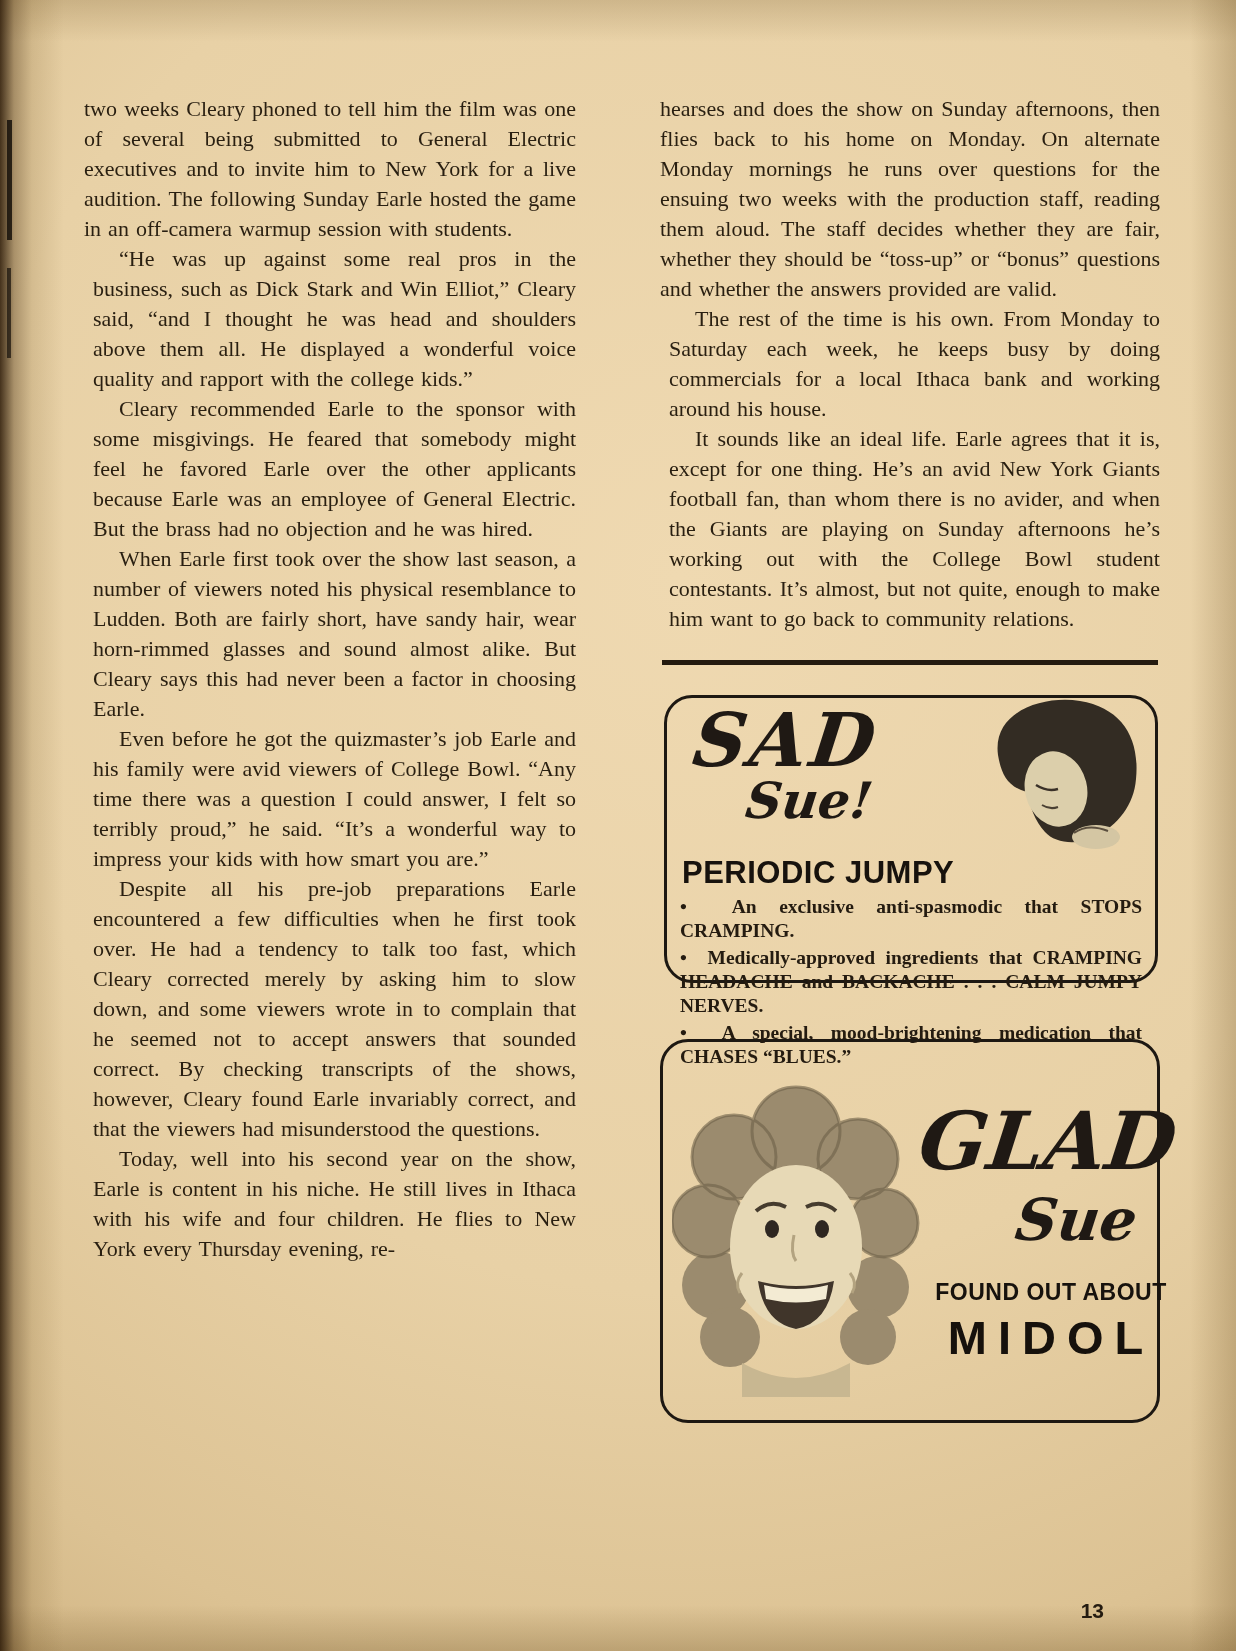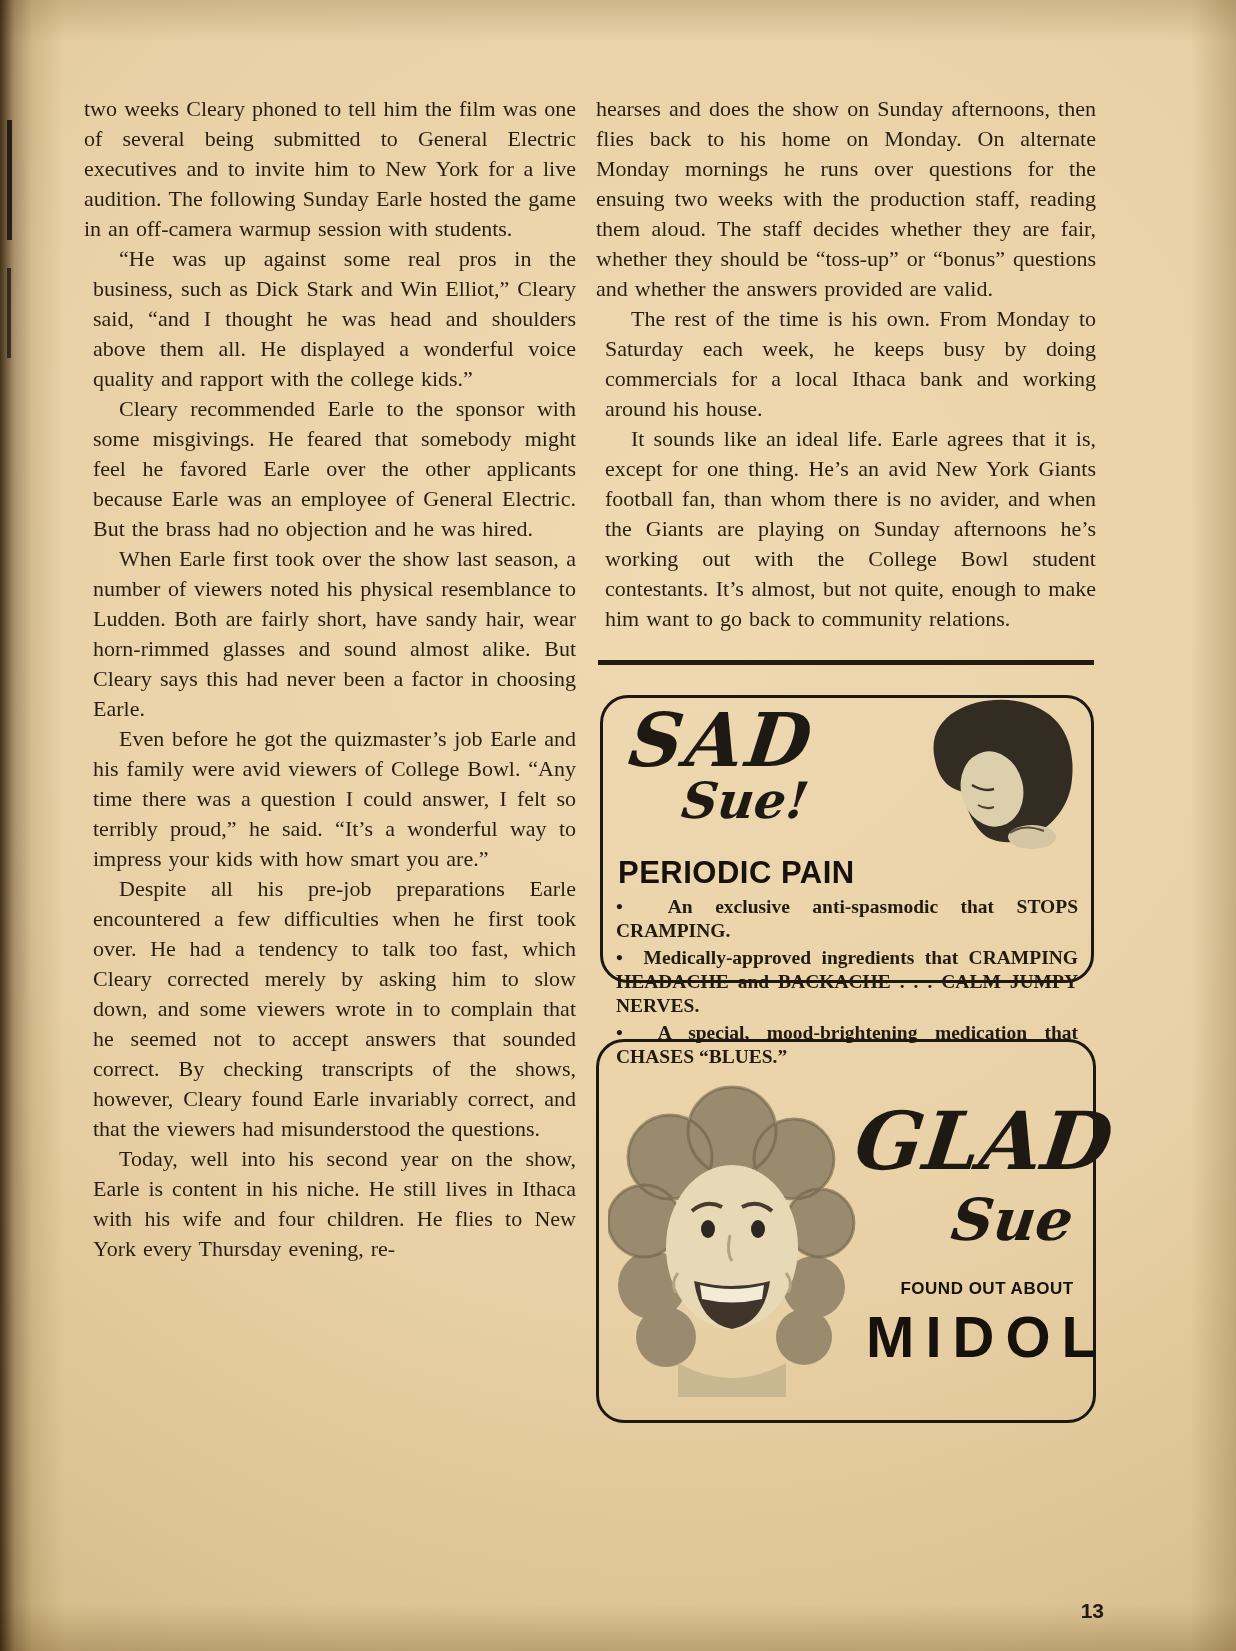--- a/index.html
+++ b/index.html
@@ -8,21 +8,21 @@
     font-family:"Liberation Serif", serif;}
   .page::before{content:"";position:absolute;inset:0;pointer-events:none;
     background:
       linear-gradient(90deg, rgba(40,22,4,0.85) 0px, rgba(74,48,15,0.40) 14px, rgba(120,90,40,0.18) 32px, rgba(120,90,40,0) 64px),
       linear-gradient(270deg, rgba(110,82,36,0.28) 0px, rgba(110,82,36,0) 46px),
       linear-gradient(180deg, rgba(110,82,36,0.22) 0px, rgba(110,82,36,0) 42px),
       linear-gradient(0deg, rgba(110,82,36,0.30) 0px, rgba(110,82,36,0) 46px);}
   .edge-mark{position:absolute;left:7px;top:120px;width:5px;height:120px;background:#16100a;opacity:.85;}
   .edge-mark2{position:absolute;left:7px;top:268px;width:4px;height:90px;background:#16100a;opacity:.7;}
 
-  .content{position:absolute;left:84px;top:94px;width:1076px;display:flex;gap:20px;}
+  .content{position:absolute;left:84px;top:94px;width:1076px;display:flex;gap:20px;justify-content:space-between;}
   .col{color:#291f11;}
   .col-left{width:492px;}
   .col-right{width:500px;}
   .col p{margin:0;font-size:22px;line-height:30px;text-align:justify;word-spacing:1.5px;}
   .col p + p{text-indent:26px;margin-left:9px;}
 
   .rule{height:5px;background:#241b10;margin:26px 2px 0 2px;}
 
   
   .ad{position:relative;margin-top:22px;height:742px;color:#241b10;}
@@ -42,22 +42,22 @@
   .ad-intro{margin:0 0 4px 0;font-size:19.5px;line-height:24px;text-align:justify;}
   .ad-intro i{font-family:"DejaVu Serif", serif;}
   .bullets div{font-size:19.5px;line-height:24px;text-align:justify;margin-top:3px;font-weight:bold;}
   .bullets div::before{content:"\2022\00a0\00a0";}
 
   .glad-row{display:flex;margin-top:16px;}
   .glad-photo{width:248px;height:312px;margin-left:-8px;flex:none;}
   .glad-right{flex:1;text-align:center;padding-top:16px;}
   .glad{font-size:80px;line-height:1;margin-right:6px;}
   .sue2{font-size:58px;line-height:1;margin:10px 0 0 96px;text-align:left;}
-  .found{font-family:"Liberation Sans", sans-serif;font-weight:bold;font-size:17px;letter-spacing:.5px;margin-top:30px;color:#17120d;}
-  .brand{font-family:"Liberation Sans", sans-serif;font-weight:bold;font-size:58px;letter-spacing:11px;margin-top:4px;color:#16110c;}
+  .found{font-family:"Liberation Sans", sans-serif;font-weight:bold;font-size:23px;letter-spacing:.5px;margin-top:30px;color:#17120d;}
+  .brand{font-family:"Liberation Sans", sans-serif;font-weight:bold;font-size:47px;letter-spacing:11px;margin-top:4px;color:#16110c;}
 
   .pagenum{position:absolute;right:132px;bottom:28px;font-family:"Liberation Sans", sans-serif;font-weight:bold;font-size:21px;color:#241b10;}
 </style>
 </head>
 <body>
 
 <div class="page">
   <div class="edge-mark"></div>
   <div class="edge-mark2"></div>
 
@@ -101,21 +101,21 @@
                   <ellipse cx="80" cy="96" rx="31" ry="38" fill="#dccfab"></ellipse>
                 </g>
                 <path d="M60,92 q11,7 22,4" stroke="#3a3128" stroke-width="2.5" fill="none"></path>
                 <path d="M66,112 q8,5 16,2" stroke="#4a4033" stroke-width="2" fill="none"></path>
                 <ellipse cx="120" cy="144" rx="24" ry="12" fill="#d4c6a3"></ellipse>
                 <path d="M98,140 q14,-10 34,-2" stroke="#5a4e3e" stroke-width="2" fill="none"></path>
               </svg>
             </div>
           </div>
 
-          <div class="periodic">PERIODIC PAIN</div>
+          <div class="periodic">PERIODIC JUMPY</div>
 
 
           <div class="bullets">
               <div>An exclusive anti-spasmodic that STOPS CRAMPING.</div>
               <div>Medically-approved ingredients that CRAMPING HEADACHE and BACKACHE . . . CALM JUMPY NERVES.</div>
               <div>A special, mood-brightening medication that CHASES “BLUES.”</div>
             </div>
 
           <div class="glad-row">
             <div class="glad-photo">

